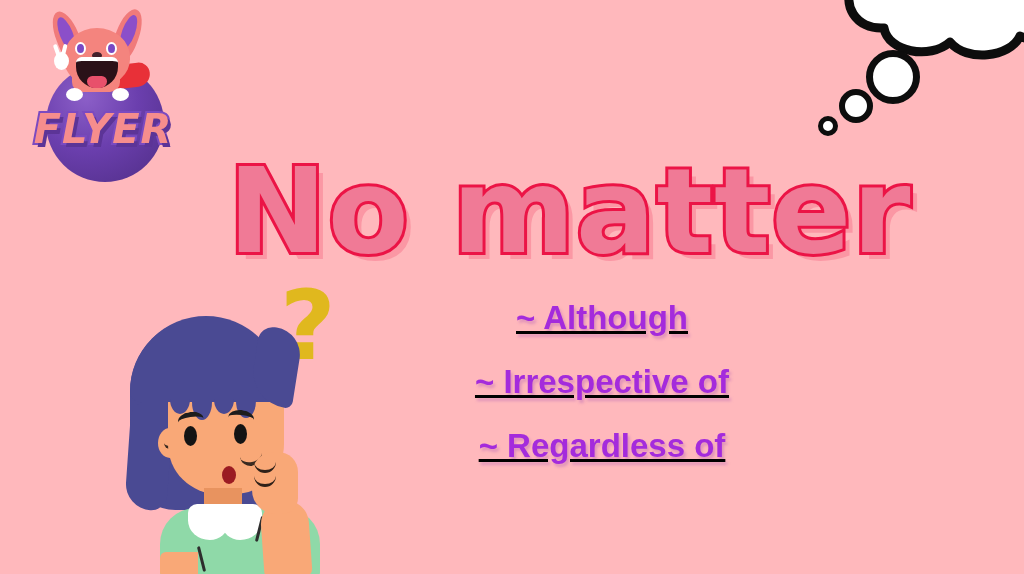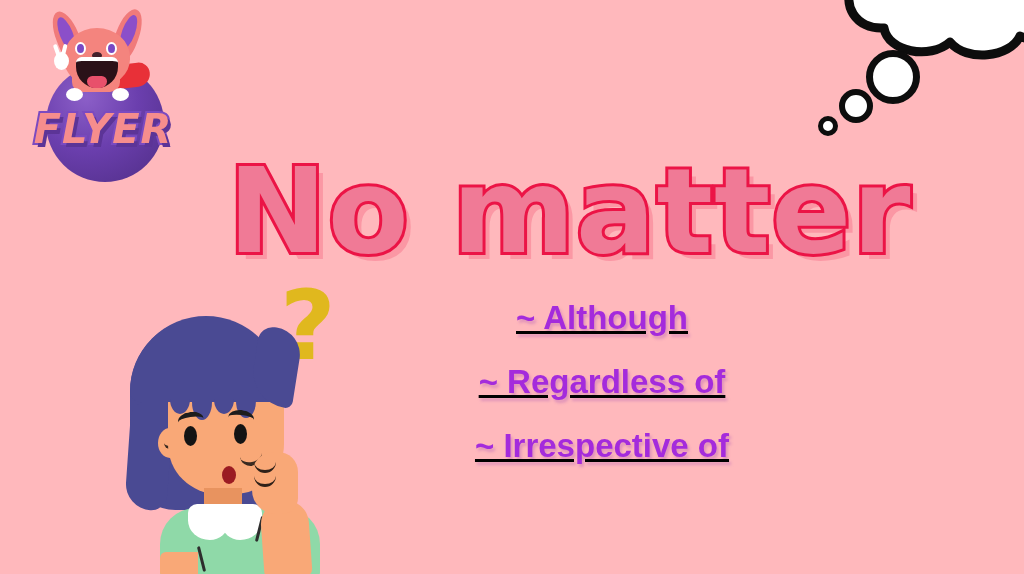--- a/index.html
+++ b/index.html
@@ -357,22 +357,22 @@
 
     <div class="logo-word">FLYER</div>
   </div>
 
   <div class="title-wrap">
     <div class="title">No matter</div>
   </div>
 
   <div class="bullets">
     <div class="bullet-line">~ Although</div>
+    <div class="bullet-line">~ Irrespective of</div>
     <div class="bullet-line">~ Regardless of</div>
-    <div class="bullet-line">~ Irrespective of</div>
   </div>
 
   <div class="girl">
     <div class="g-qmark">?</div>
     <div class="g-hair-back"></div>
     <div class="g-hair-side"></div>
     <div class="g-ear">
       <div class="g-ear-line"></div>
     </div>
     <div class="g-face"></div>

